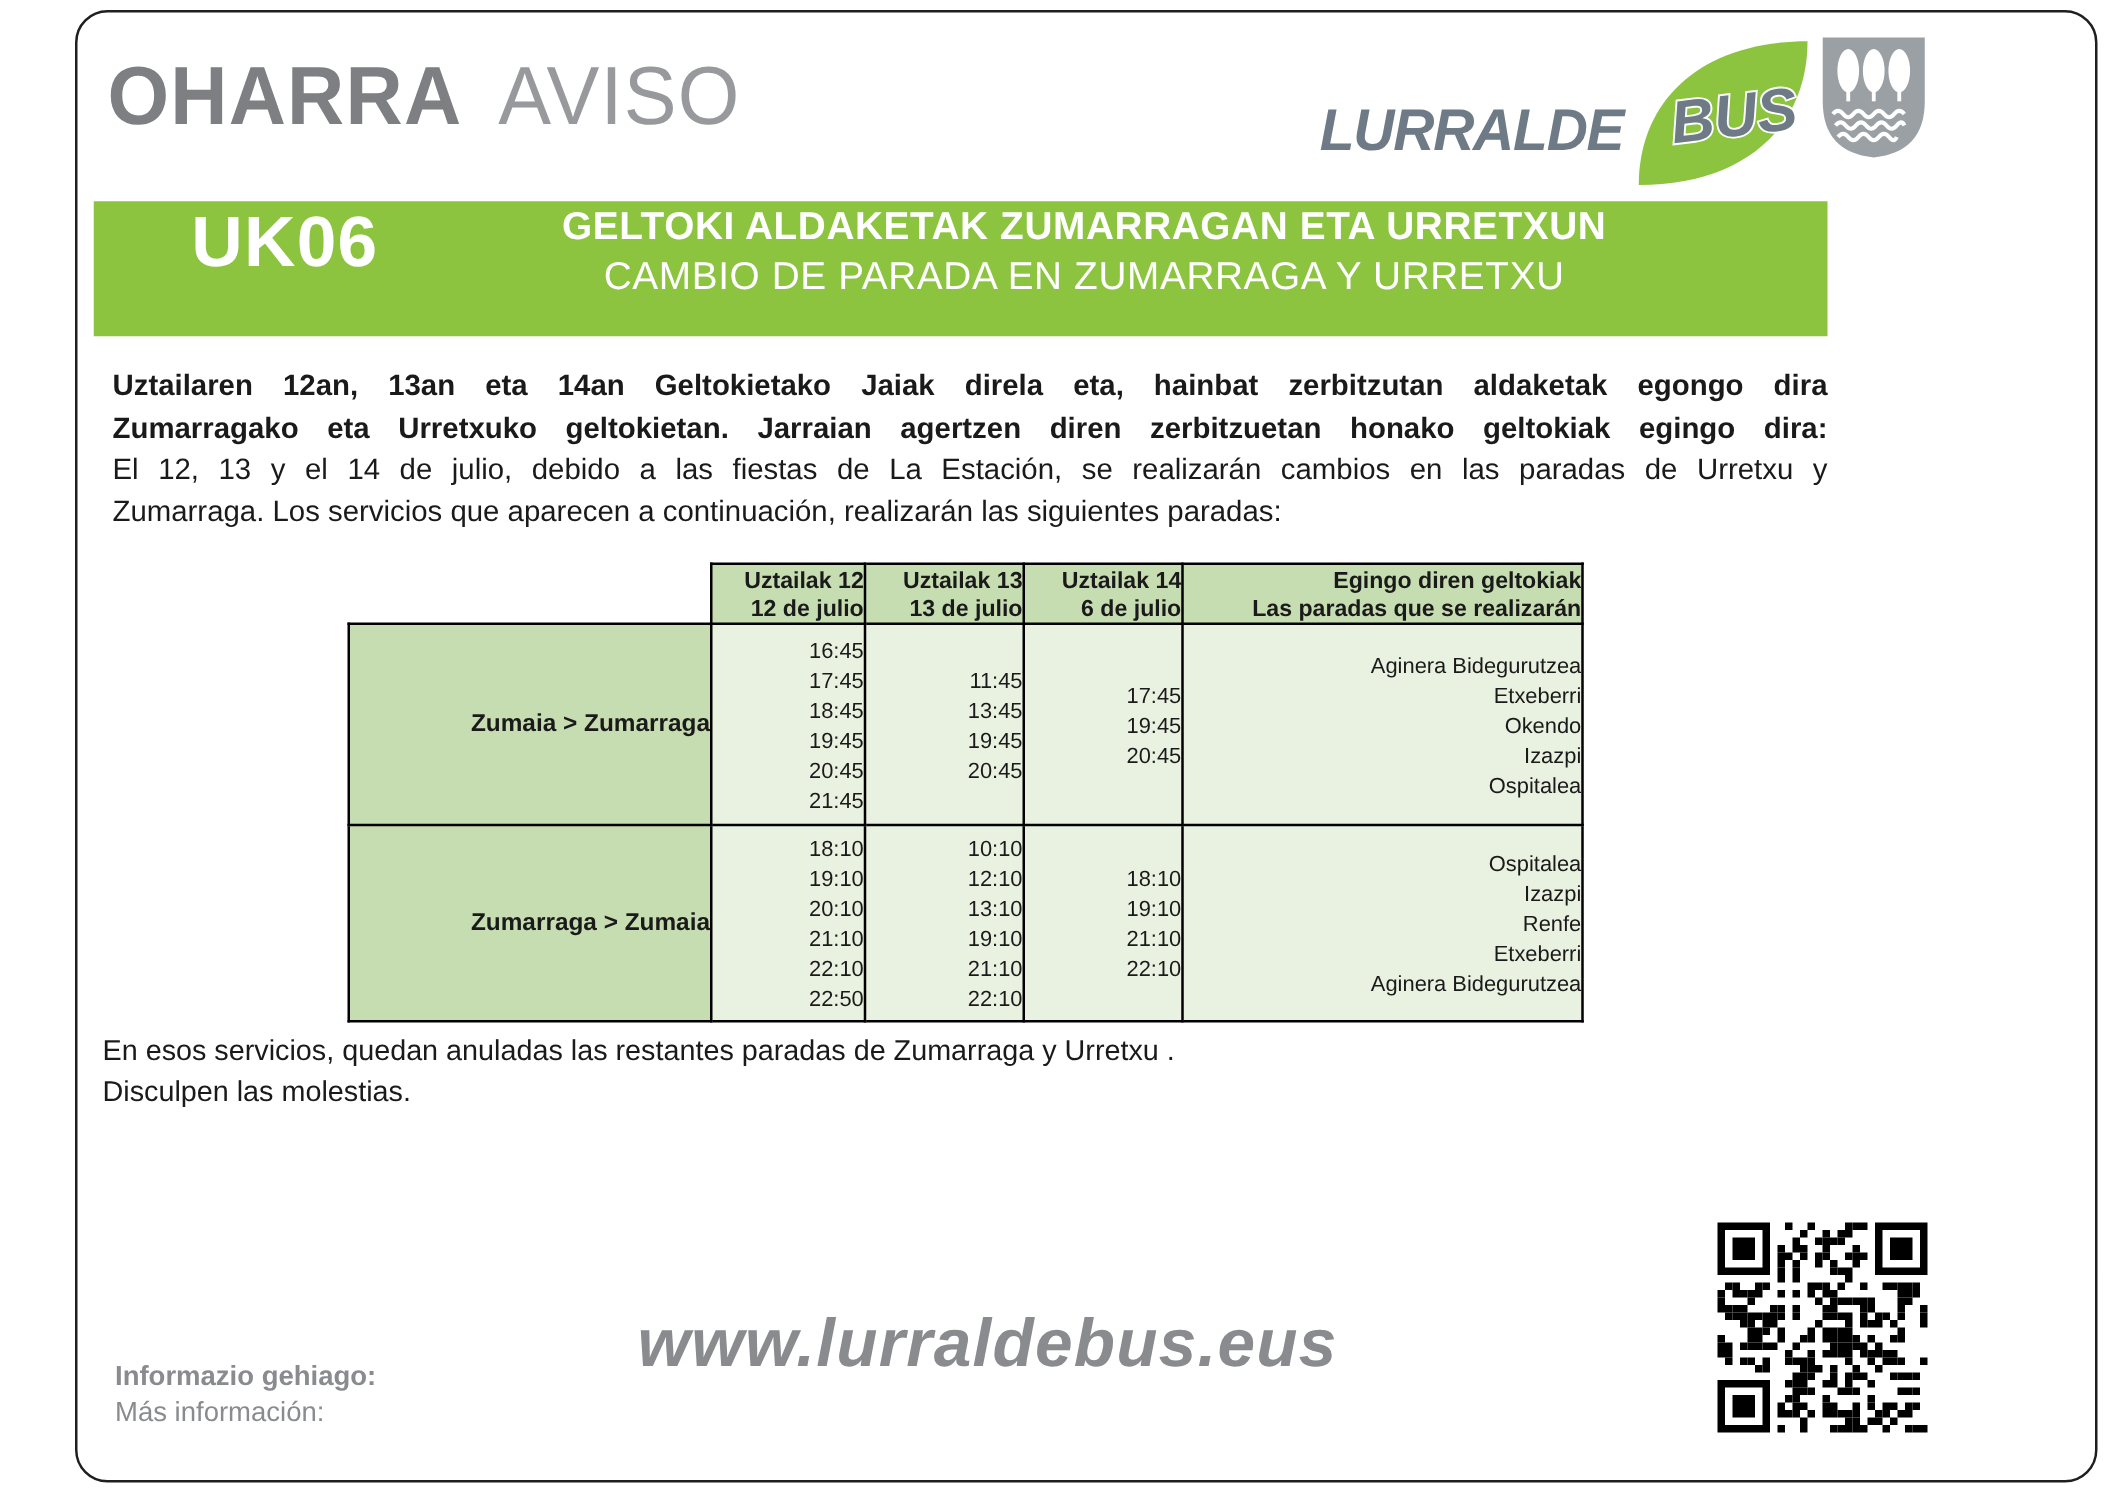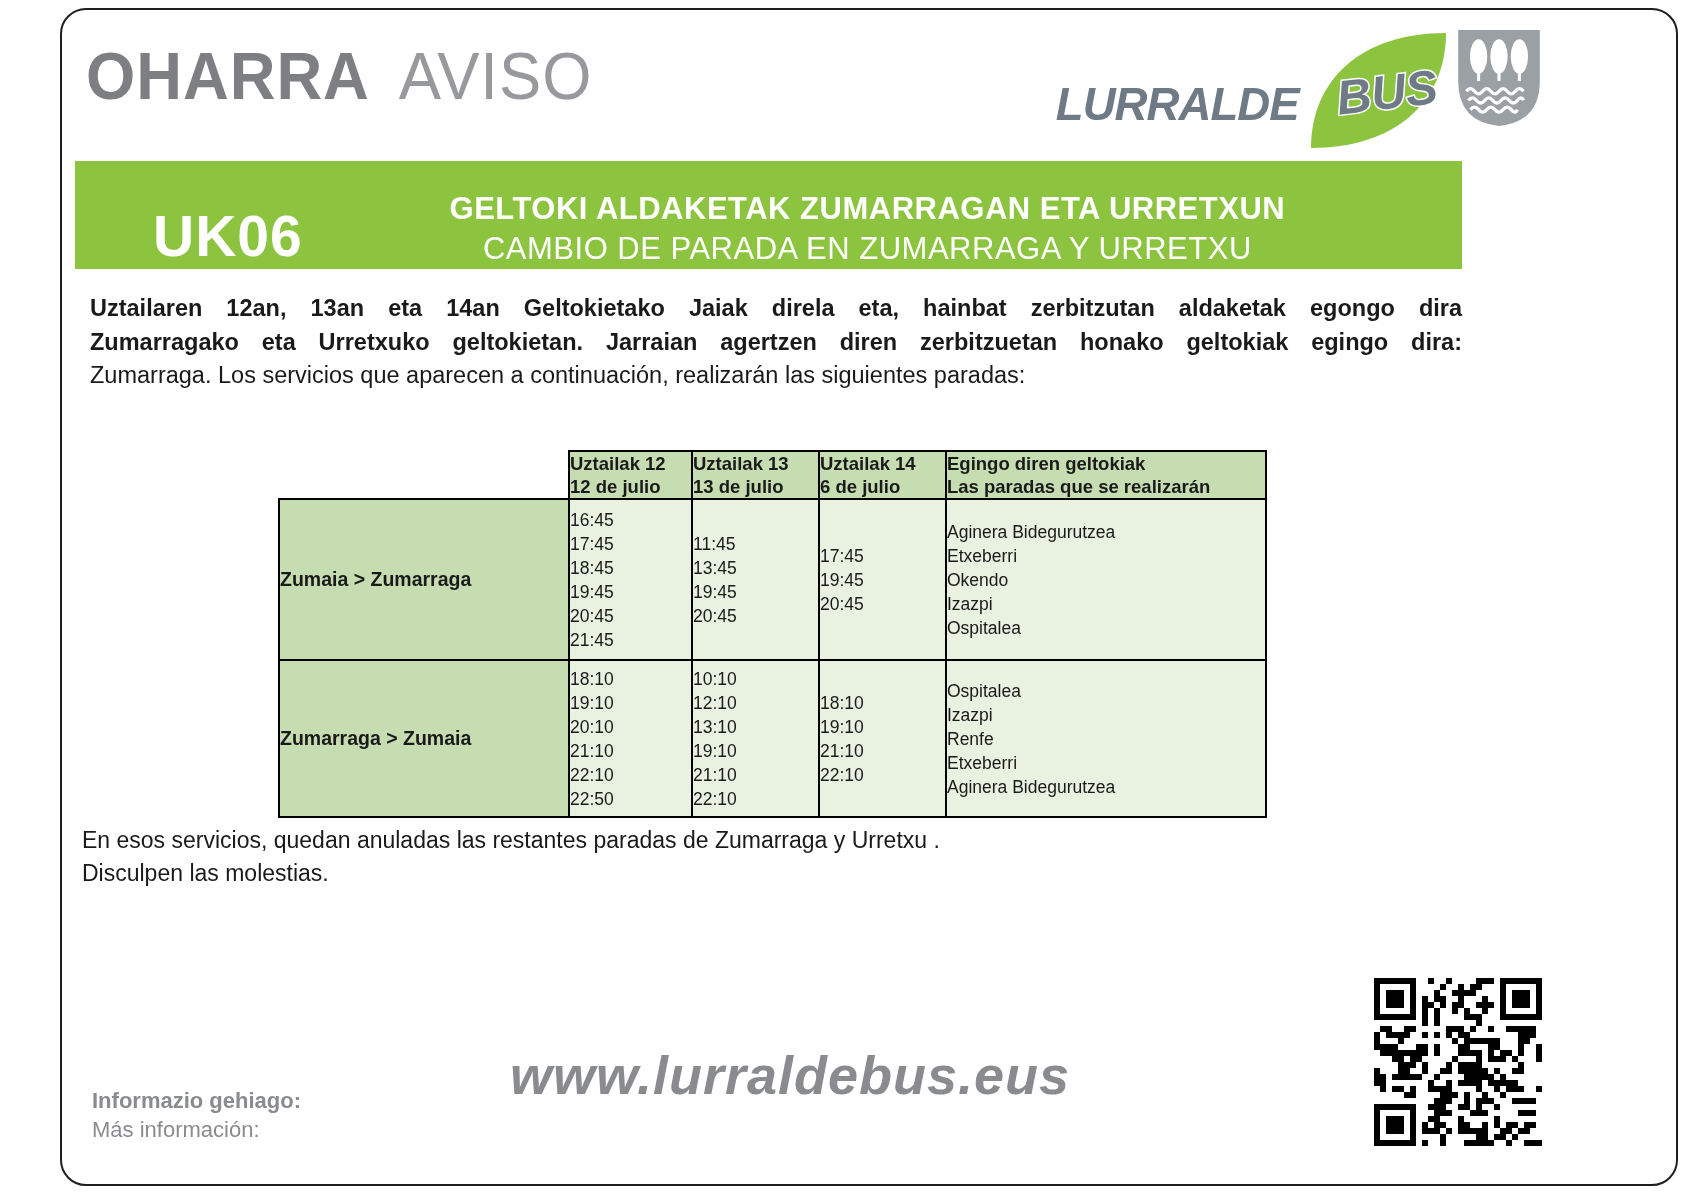--- a/index.html
+++ b/index.html
@@ -22,35 +22,35 @@
   .ldb-logo .wordmark{
     font-size:47px;font-weight:bold;font-style:italic;color:#6e7b86;
     letter-spacing:-1px;margin-top:26px;transform:scaleX(.97);}
   .ldb-logo svg{margin-left:-4px;}
 
   .shield{position:absolute;left:1454px;top:28px;}
 
   
   .banner{
     position:absolute;left:75px;top:161px;width:1387px;height:108px;
-    background:#8cc440;display:flex;align-items:flex-end;color:#fff;box-sizing:border-box;}
+    background:#8cc440;display:flex;align-items:flex-start;color:#fff;box-sizing:border-box;}
   .banner .code{font-size:57px;font-weight:bold;margin-left:78px;letter-spacing:1px;}
   .banner .titles{flex:1;text-align:center;padding-right:30px;}
   .banner .t1{font-size:31px;font-weight:bold;letter-spacing:.5px;line-height:40px;}
   .banner .t2{font-size:31px;font-weight:normal;letter-spacing:.5px;line-height:40px;}
 
   
   .intro{position:absolute;left:90px;top:292px;width:1372px;font-size:23.5px;line-height:33.5px;}
   .intro .eu div{font-weight:bold;text-align:justify;text-align-last:justify;}
   .intro .es div{font-weight:normal;text-align:justify;text-align-last:justify;}
   .intro .es div:last-child{text-align-last:left;}
 
   
   table.sched{position:absolute;left:278px;top:450px;border-collapse:collapse;table-layout:fixed;}
-  table.sched td,table.sched th{border:2px solid #000;padding:0;vertical-align:middle;text-align:left;}
+  table.sched td,table.sched th{border:2px solid #000;padding:0;vertical-align:middle;text-align:right;}
   table.sched .ghost{border:none;background:#fff;}
   table.sched th{background:#c6dcb1;font-size:18.5px;font-weight:bold;line-height:23px;}
   table.sched td.route{background:#c6dcb1;font-weight:bold;font-size:19.5px;}
   table.sched td.cell{background:#e9f1e0;font-size:17.5px;line-height:24px;}
   tr.hdr{height:47px;} tr.r1{height:161px;} tr.r2{height:157px;}
 
   
   .notes{position:absolute;left:82px;top:824px;width:1380px;font-size:23px;line-height:33px;}
   .notes .eu div{font-weight:bold;}
   .notes .es div{font-weight:normal;}
@@ -109,20 +109,21 @@
     <div class="t2">CAMBIO DE PARADA EN ZUMARRAGA Y URRETXU</div>
   </div>
 </div>
 
 <div class="intro">
   <div class="eu">
       <div>Uztailaren 12an, 13an eta 14an Geltokietako Jaiak direla eta, hainbat zerbitzutan aldaketak egongo dira</div>
       <div>Zumarragako eta Urretxuko geltokietan. Jarraian agertzen diren zerbitzuetan honako geltokiak egingo dira:</div>
     </div>
   <div class="es">
+      <div>El 12, 13 y el 14 de julio, debido a las fiestas de La Estación, se realizarán cambios en las paradas de Urretxu y</div>
       <div>Zumarraga. Los servicios que aparecen a continuación, realizarán las siguientes paradas:</div>
     </div>
 </div>
 
 <table class="sched">
   <colgroup>
     <col style="width:290px">
       <col style="width:123px">
       <col style="width:127px">
       <col style="width:127px">

